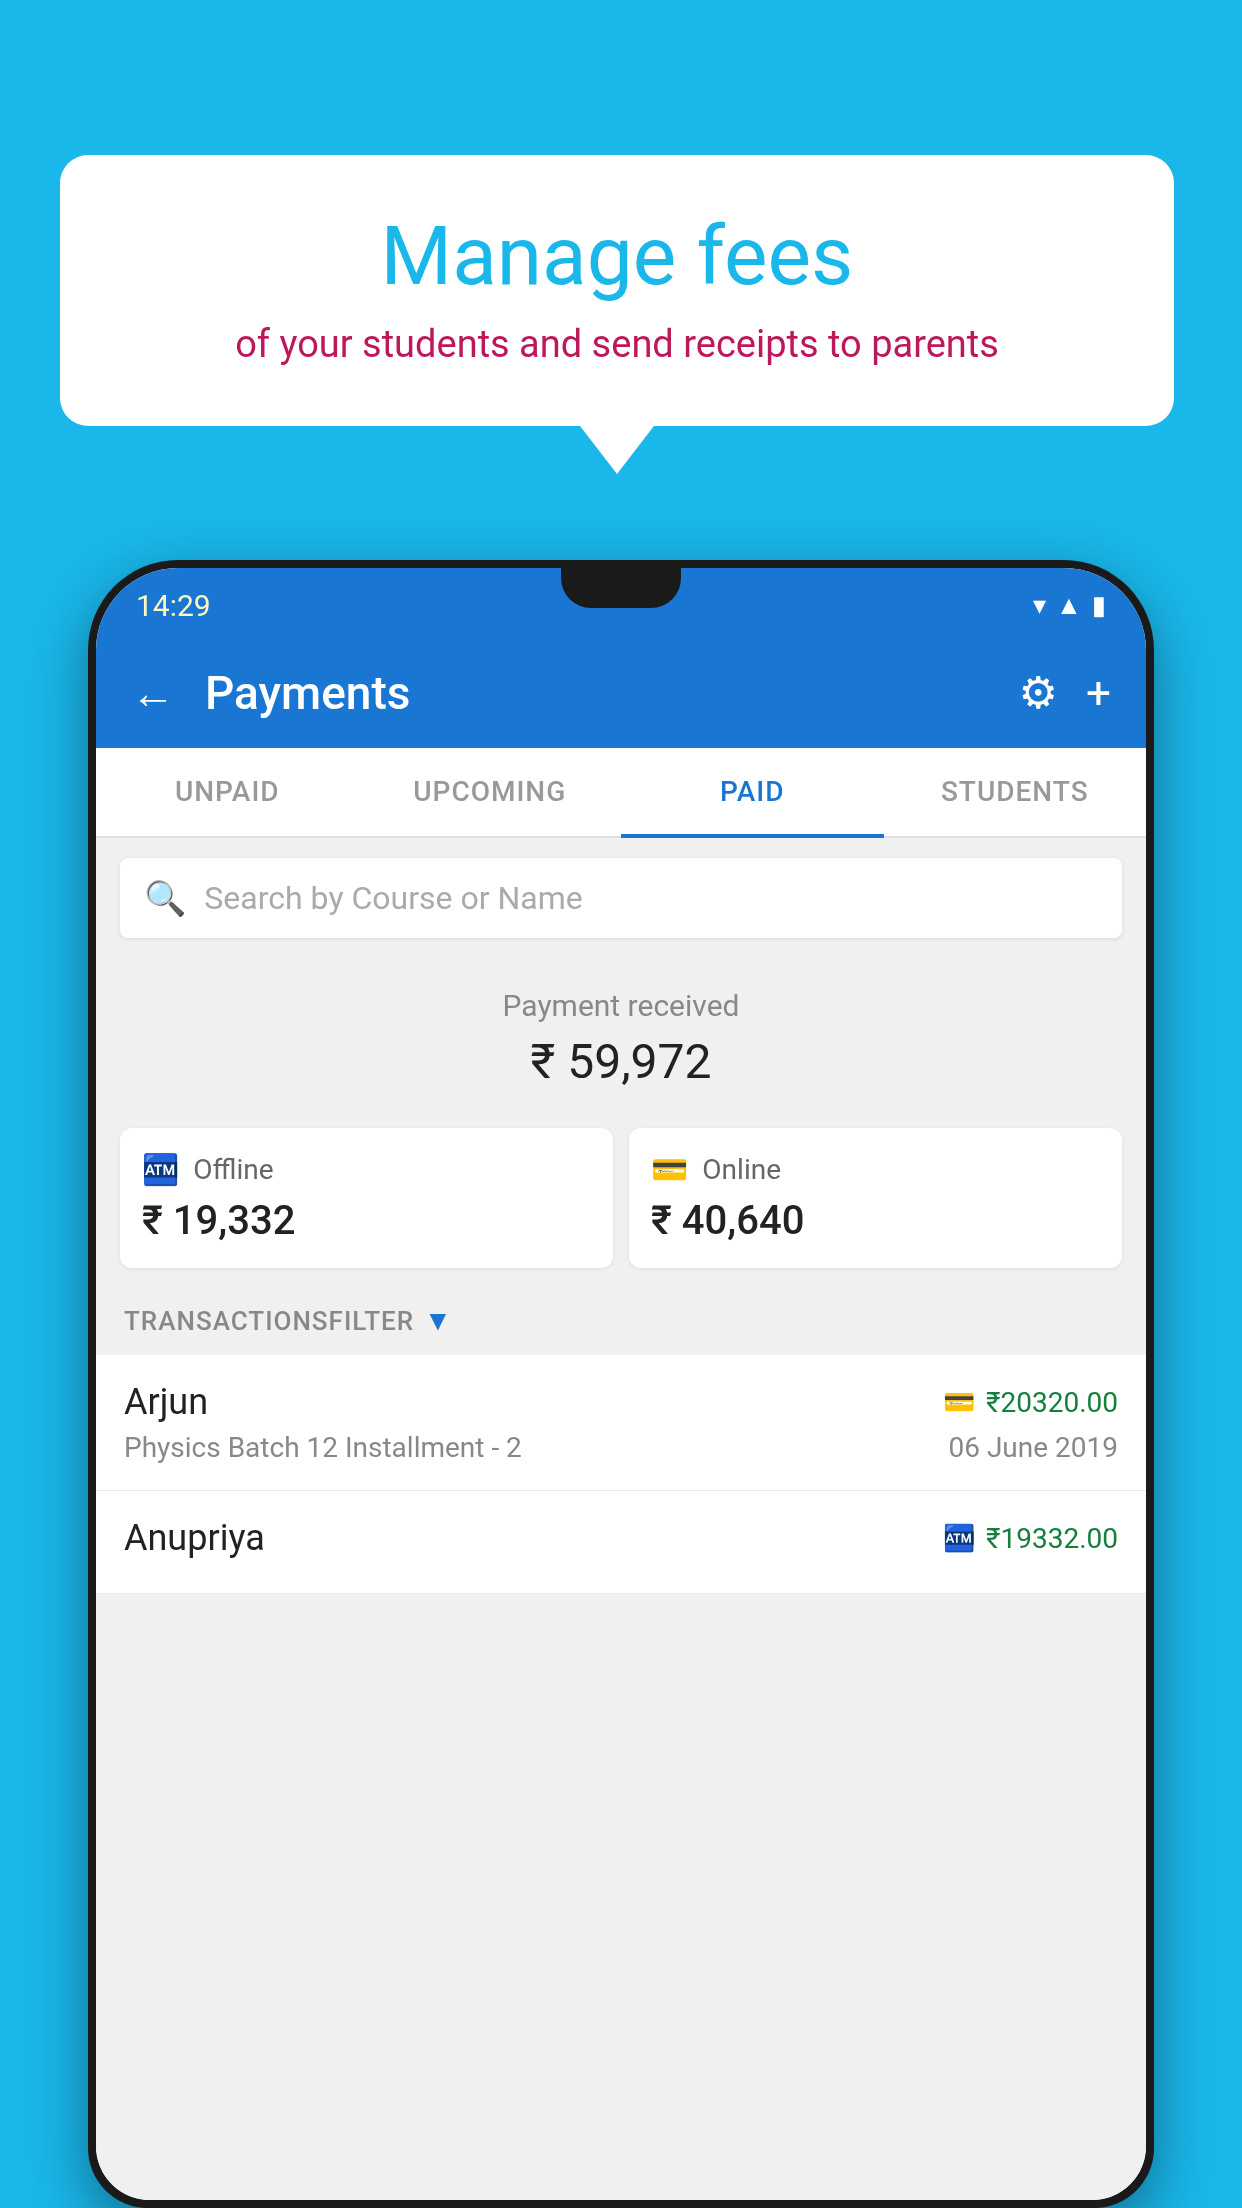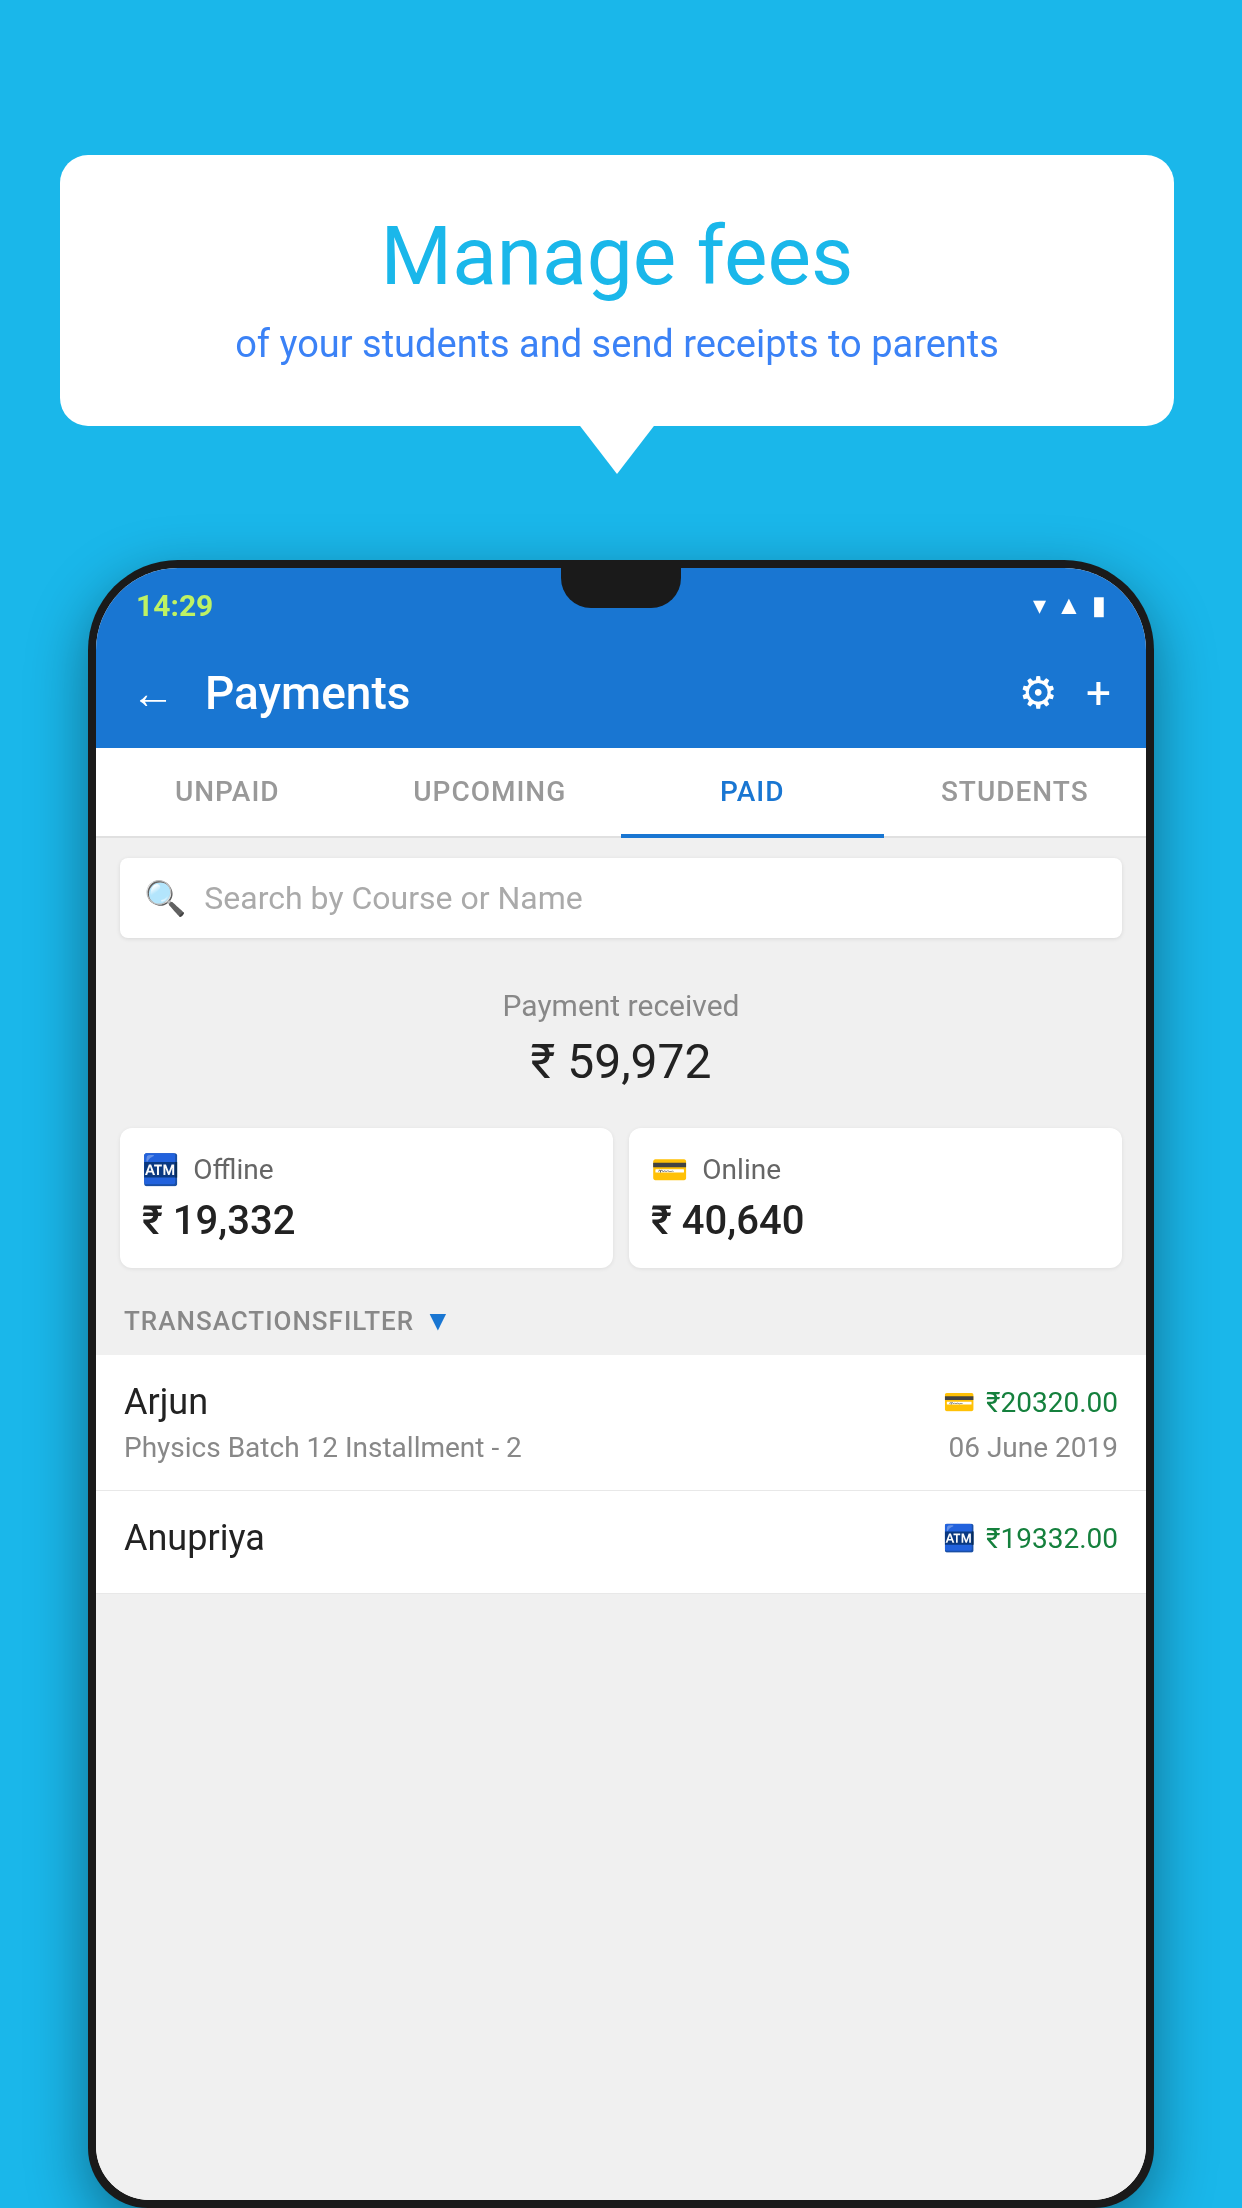--- a/index.html
+++ b/index.html
@@ -37,21 +37,21 @@
       border-top: 52px solid white;
     }
     .speech-bubble-title {
       font-size: 82px;
       color: #1ab7ea;
       font-weight: 400;
       margin-bottom: 18px;
     }
     .speech-bubble-subtitle {
       font-size: 38px;
-      color: #3b82f6;
+      color: #be185d;
       font-weight: 400;
     }
 
     
     .phone {
       position: absolute;
       top: 560px;
       left: 88px;
       right: 88px;
       bottom: 0;
@@ -86,23 +86,23 @@
     .status-bar {
       background: #1976d2;
       height: 70px;
       display: flex;
       align-items: center;
       justify-content: space-between;
       padding: 0 40px;
       padding-top: 0;
     }
     .status-time {
-      color: #bef264;
+      color: #fef9c3;
       font-size: 30px;
-      font-weight: 700;
+      font-weight: 400;
       padding-top: 4px;
     }
     .status-icons {
       display: flex;
       align-items: center;
       gap: 10px;
       padding-top: 4px;
     }
     .wifi-icon, .signal-icon, .battery-icon {
       color: white;

